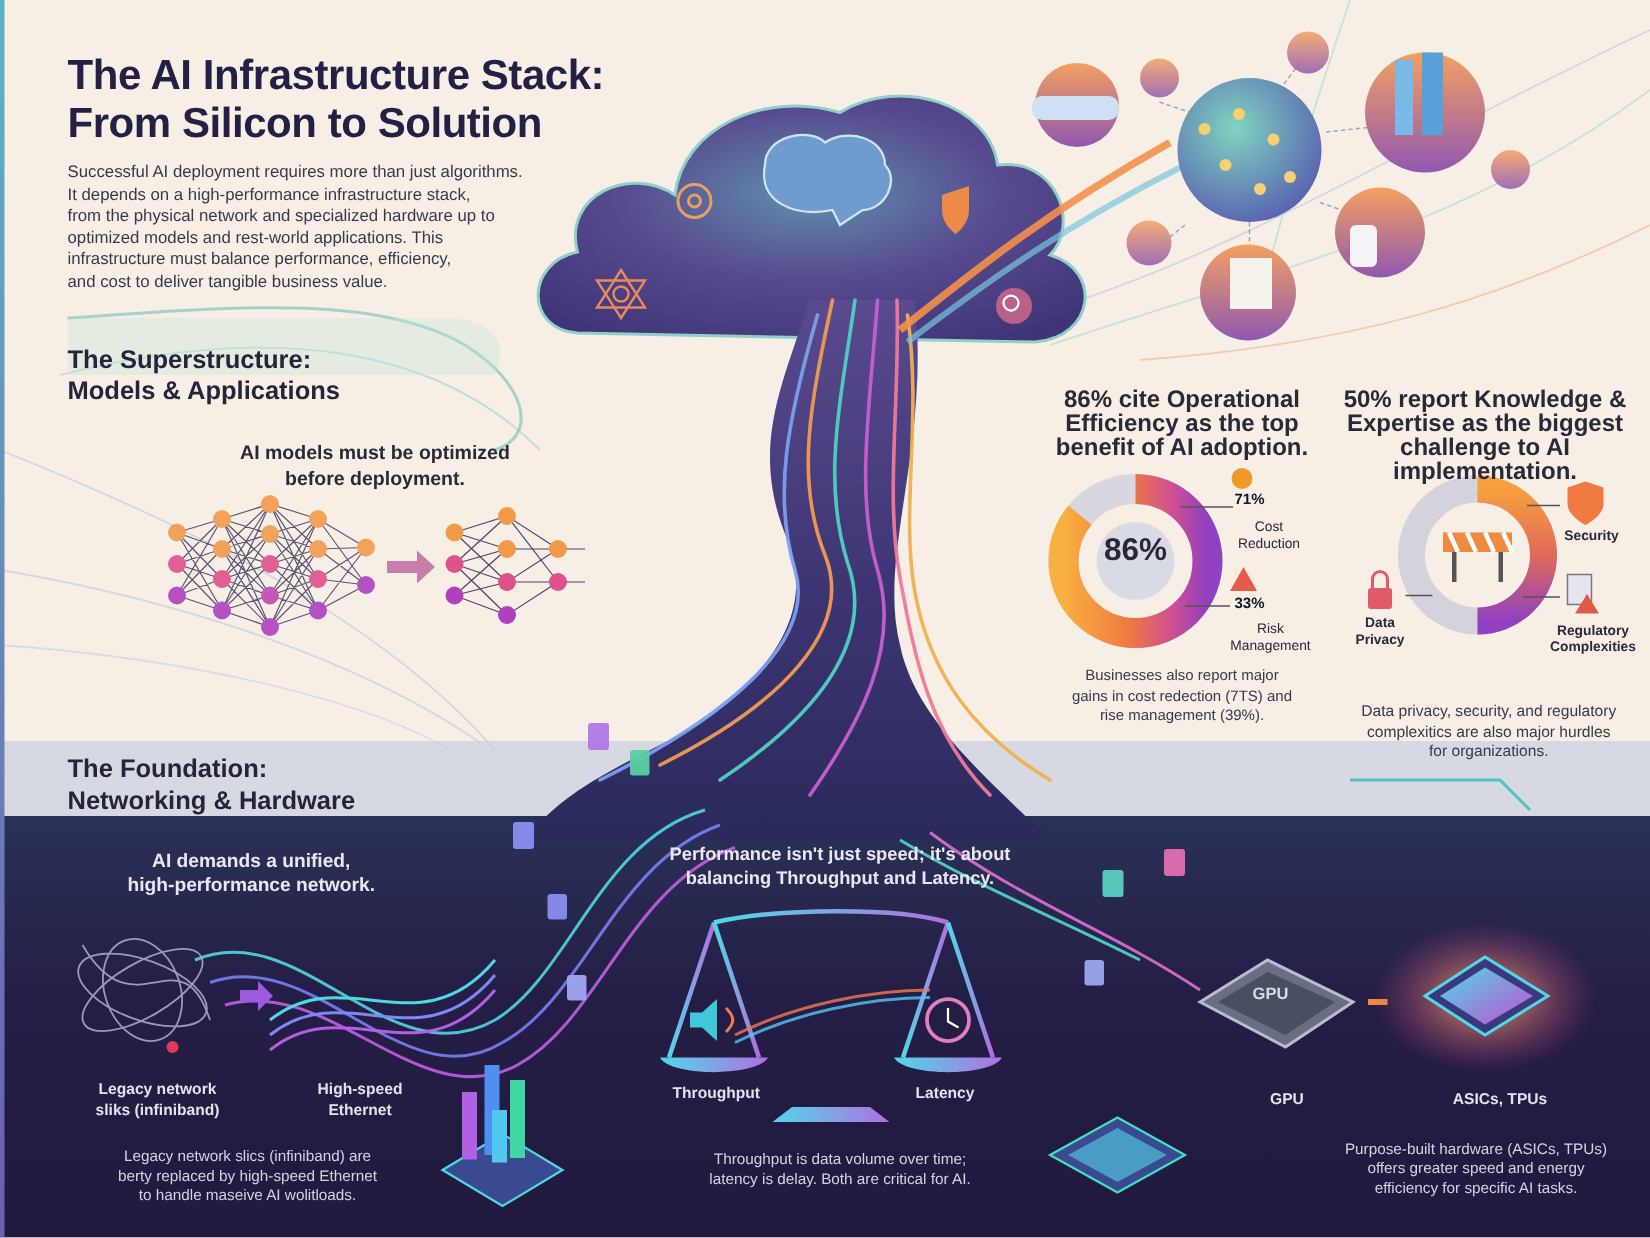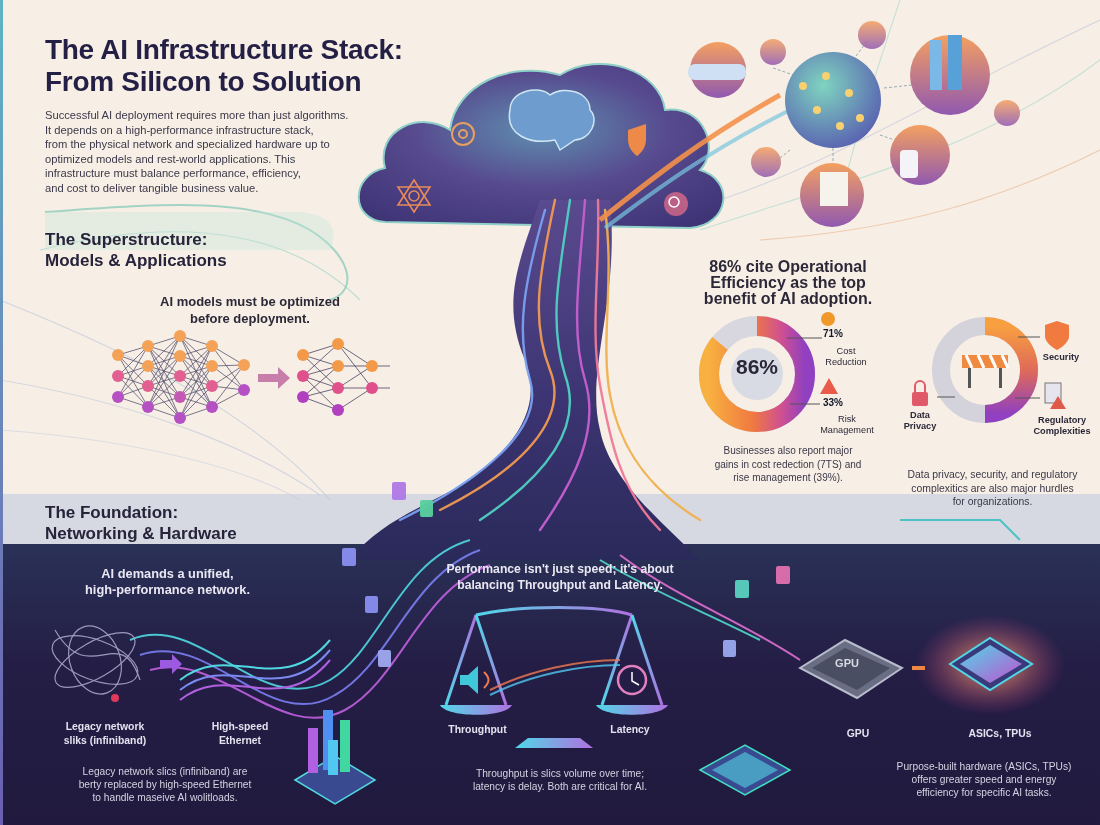--- a/index.html
+++ b/index.html
@@ -312,20 +312,23 @@
   <div class="pct" style="left:823px;top:328px;" data-bind="benefits.items.0.pct">71%</div>
   <div class="lbl" style="left:818px;top:346px;width:56px;" data-bind="benefits.items.0.label">Cost
 Reduction</div>
   <div class="pct" style="left:823px;top:397px;" data-bind="benefits.items.1.pct">33%</div>
   <div class="lbl" style="left:814px;top:414px;width:66px;" data-bind="benefits.items.1.label">Risk
 Management</div>
   <div class="caption ben" data-bind="benefits.caption">Businesses also report major
 gains in cost redection (7TS) and
 rise management (39%).</div>
 
+  <div class="stat-h chal" data-bind="challenges.heading">50% report Knowledge &amp;
+Expertise as the biggest
+challenge to AI implementation.</div>
   <svg class="layer" width="1100" height="825">
     <defs>
       <linearGradient id="donutG2" x1="0" y1="0" x2="0" y2="1">
         <stop offset="0" stop-color="#f8a040"></stop>
           <stop offset="0.5" stop-color="#e06a58"></stop>
           <stop offset="1" stop-color="#9040c0"></stop>
       </linearGradient>
     </defs>
     <circle cx="985" cy="370" r="44" fill="none" stroke="#d4d3dc" stroke-width="18"></circle>
     <path d="M985 326 A44 44 0 0 1 985 414" fill="none" stroke="url(#donutG2)" stroke-width="18"></path>
@@ -420,21 +423,21 @@
       </g>
     <g>
         <circle cx="632" cy="680" r="14" fill="none" stroke="#e080c0" stroke-width="2.5"></circle>
       <path d="M632 672 L632 681 L639 685" stroke="#fff" stroke-width="1.5" fill="none"></path>
       </g>
     <path d="M490 690 C530 670 580 660 620 660" stroke="#f07a50" stroke-width="2" fill="none" opacity="0.8"></path>
     <path d="M490 695 C530 675 580 665 620 665" stroke="#50c8f0" stroke-width="2" fill="none" opacity="0.8"></path>
   </svg>
   <div class="dark-lbl" style="left:440px;top:723px;width:75px;" data-bind="foundation.performance.throughput_label">Throughput</div>
   <div class="dark-lbl" style="left:600px;top:723px;width:60px;" data-bind="foundation.performance.latency_label">Latency</div>
-  <div class="dark-cap perf" data-bind="foundation.performance.caption">Throughput is slics volume over time;
+  <div class="dark-cap perf" data-bind="foundation.performance.caption">Throughput is data volume over time;
 latency is delay. Both are critical for AI.</div>
 
   <svg class="layer" width="1100" height="825">
     <defs>
       <radialGradient id="burstG" cx="0.5" cy="0.5" r="0.5">
         <stop offset="0" stop-color="#f8b060" stop-opacity="0.9"></stop>
           <stop offset="1" stop-color="#c04080" stop-opacity="0"></stop>
       </radialGradient>
       <linearGradient id="asicG" x1="0" y1="0" x2="1" y2="1">
         <stop offset="0" stop-color="#50d8e8"></stop>

